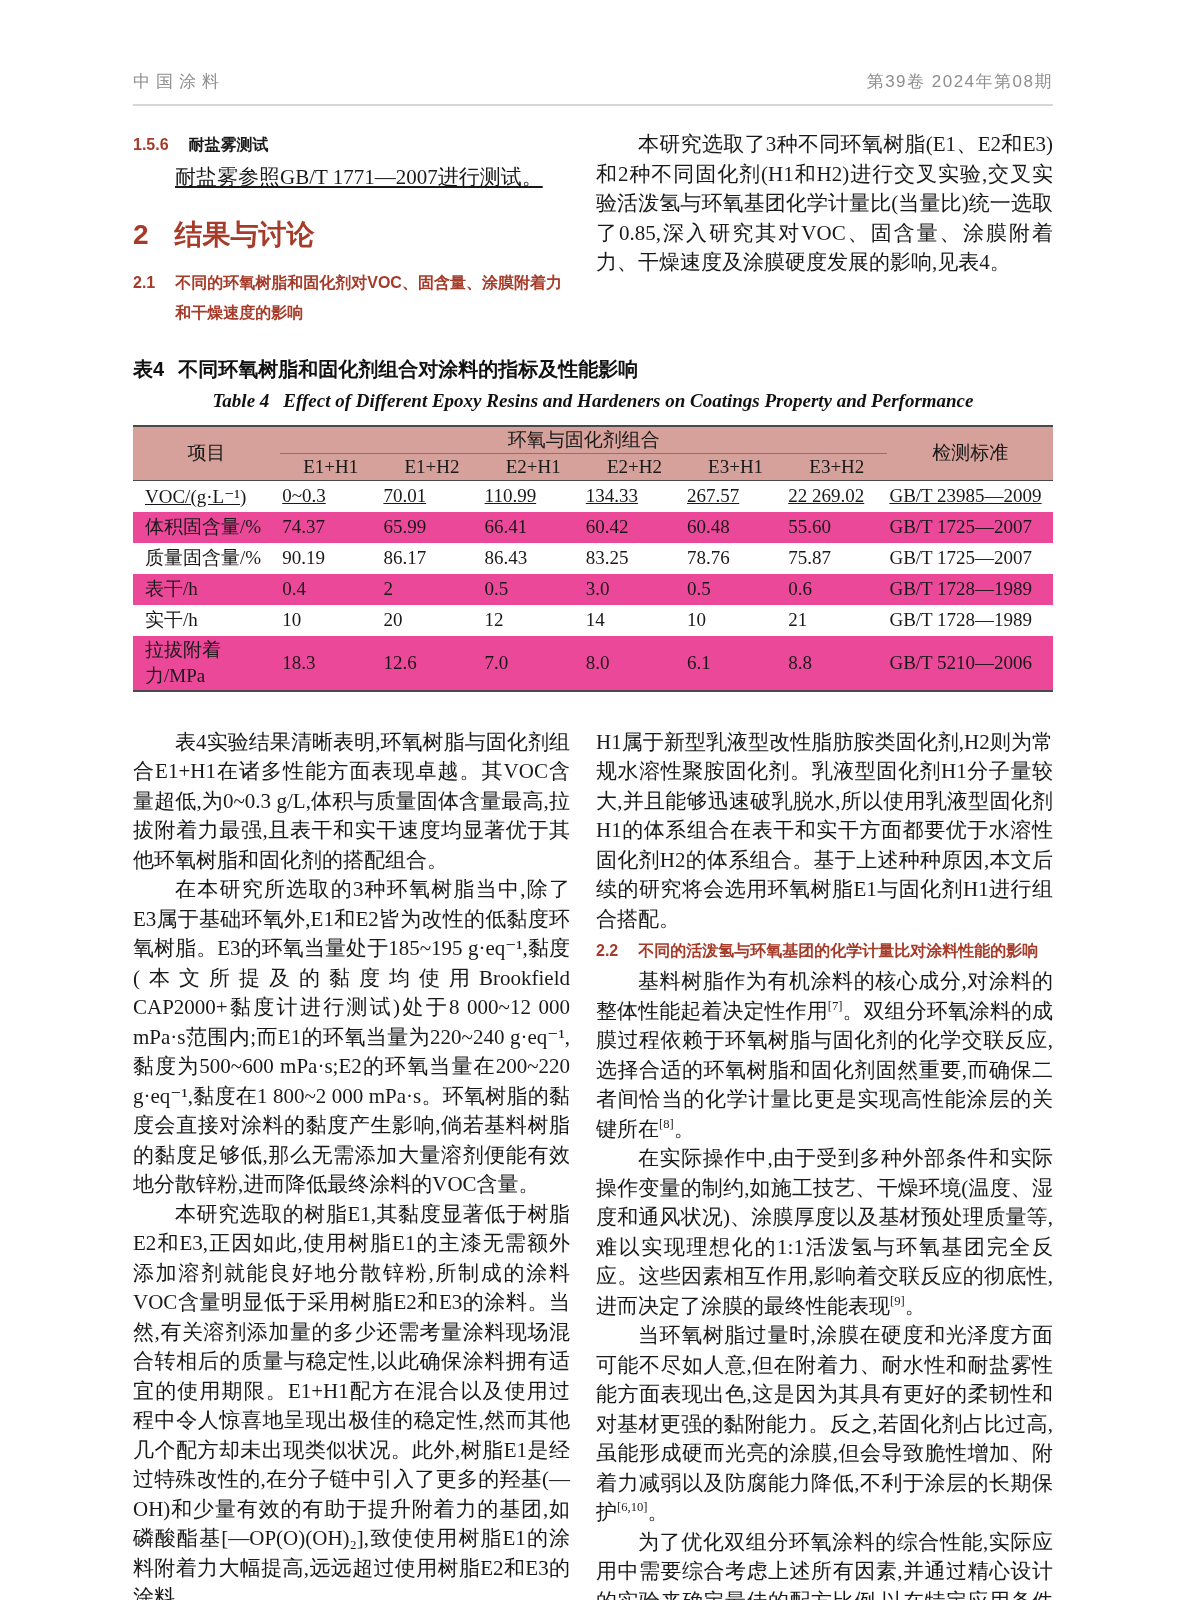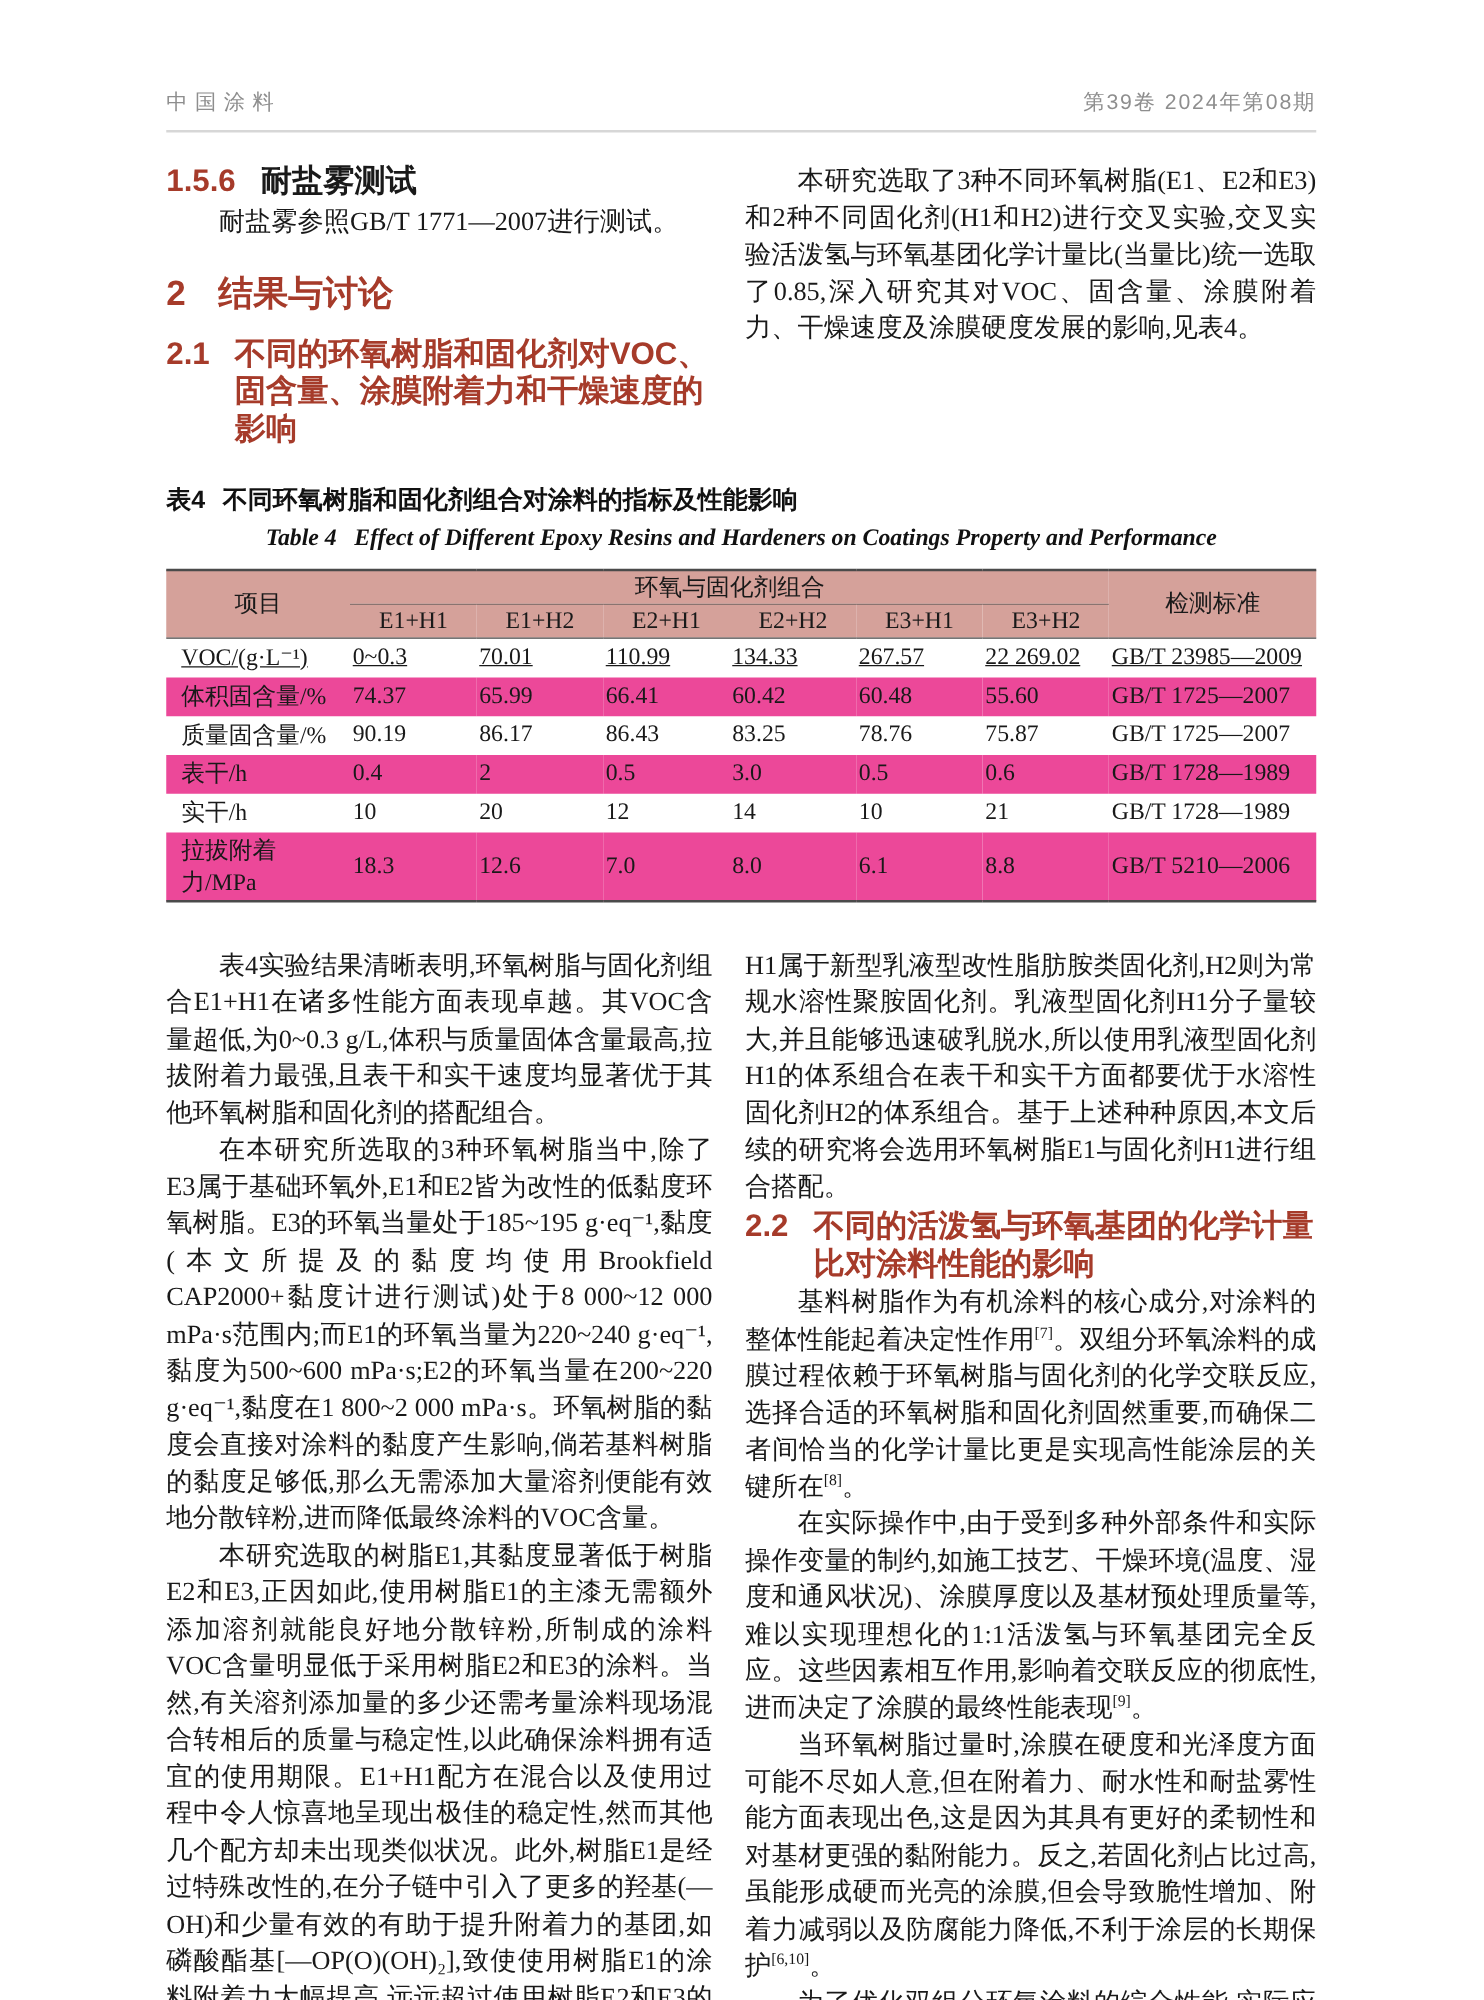--- a/index.html
+++ b/index.html
@@ -17,34 +17,34 @@
 
   
   .topcols,.bodycols{display:flex;gap:26px;}
   .topcols{margin-top:24px;}
   .bodycols{margin-top:36px;}
   .col-l{width:437px;flex:0 0 437px;}
   .col-r{flex:1 1 auto;min-width:0;}
 
   
   .hsub{display:flex;font-family:"Liberation Sans","DejaVu Sans",sans-serif;
-        font-weight:bold;font-size:25px;line-height:30px;color:#a63b2a;}
+        font-weight:bold;font-size:16px;line-height:30px;color:#a63b2a;}
   .hsub .hnum{flex:0 0 auto;margin-right:20px;}
   .hsub .htext.black{color:#191919;}
   .h2main{display:flex;align-items:baseline;margin-top:22px;
           font-family:"Liberation Sans","DejaVu Sans",sans-serif;
           font-weight:bold;font-size:28px;line-height:40px;color:#a63b2a;}
   .h2main .hnum{margin-right:26px;}
   .h21{margin-top:13px;}
   .h22{margin:2px 0 1px 0;}
 
   
   .para{margin:0;font-size:21px;line-height:29.5px;text-align:justify;}
   .para.indent{text-indent:2em;}
-  .line156{margin:3px 0 0 0;font-size:21px;line-height:29.5px;text-indent:2em;}
+  .line156{margin:3px 0 0 0;font-size:21px;line-height:29.5px;text-indent:2em;text-decoration:underline;}
   sup{font-size:0.6em;line-height:0;vertical-align:super;}
 
   
   .tblock{margin-top:28px;}
   .cap-zh{text-align:left;font-family:"Liberation Sans","DejaVu Sans",sans-serif;
           font-weight:bold;font-size:20px;color:#111;}
   .cap-en{text-align:center;font-family:"Liberation Serif","DejaVu Serif",serif;
           font-weight:bold;font-size:19px;color:#111;margin-top:7px;font-style:italic;}
   .cap-label{margin-right:14px;}
   table.t4{width:100%;margin-top:13px;border-collapse:collapse;table-layout:fixed;

